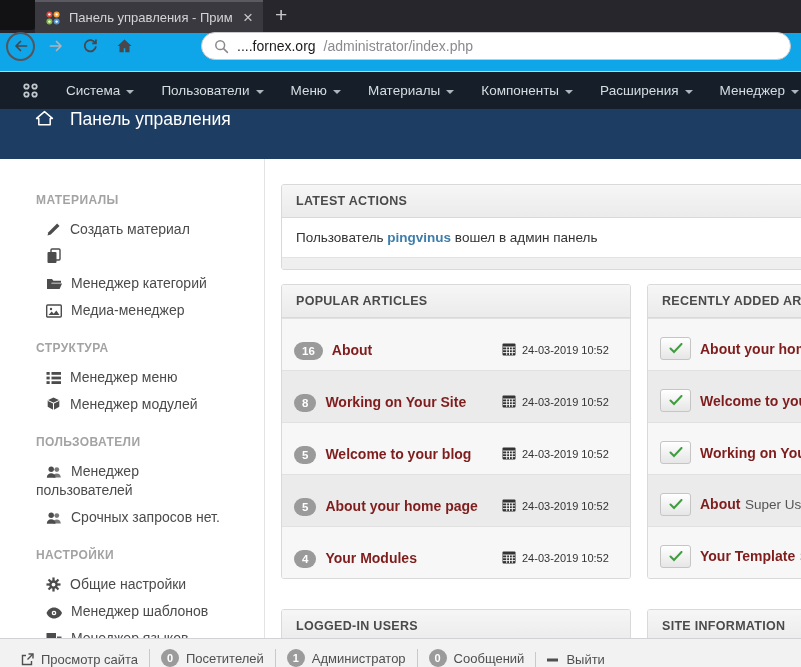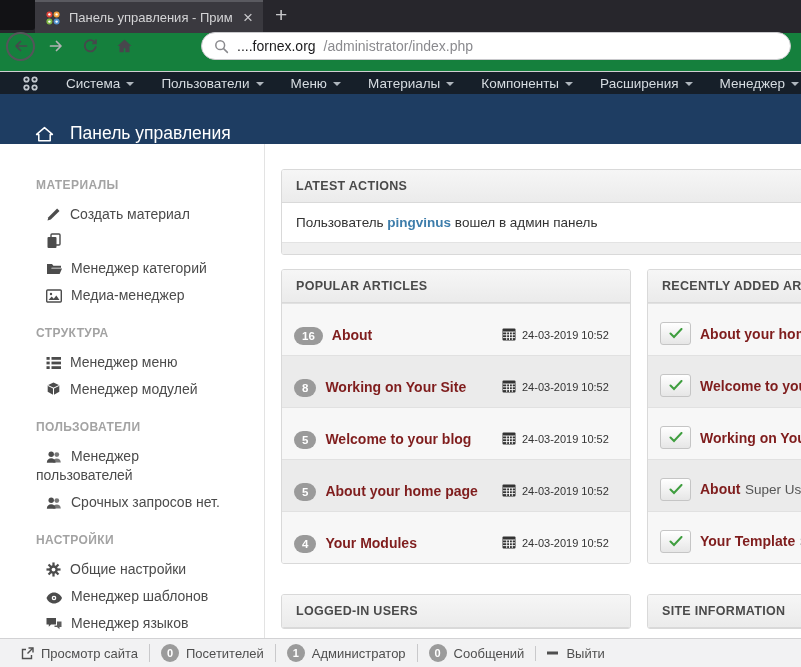--- a/index.html
+++ b/index.html
@@ -9,36 +9,36 @@
 
   
   .tabbar { height:33px; background:#27262c; display:flex; align-items:stretch; flex:none; }
   .corner-box { width:35px; height:30px; background:#121215; border-radius:0 0 3px 0; }
   .tab { width:228px; background:#3a393f; display:flex; align-items:center; gap:8px; padding:0 8px 0 10px; border-top:2px solid #5a5a60; }
   .tab-title { color:#d4d4d6; font-size:13px; white-space:nowrap; overflow:hidden; flex:1; }
   .tab-close { color:#c7c7ca; font-size:17px; line-height:1; cursor:default; padding:0 2px; }
   .newtab { color:#c7c7ca; font-size:21px; line-height:30px; padding:0 12px; }
 
   
-  .toolbar { height:39px; background:#15803d; border-bottom:1px solid #cfcfd1; display:flex; align-items:center; padding:0 10px 12px 6px; gap:4px; flex:none; }
+  .toolbar { height:39px; background:#0ea5e9; border-bottom:1px solid #cfcfd1; display:flex; align-items:center; padding:0 10px 12px 6px; gap:4px; flex:none; }
   .nav-btn { width:30px; height:30px; display:flex; align-items:center; justify-content:center; color:#47474c; }
   .nav-btn.circle { border:2px solid #55555a; border-radius:50%; width:29px; height:29px; margin-right:2px; }
   .nav-btn.disabled { color:#b3b3b5; }
   .urlbar { margin-left:58px; flex:1; height:28px; background:#fff; border:1px solid #c9c9cc; border-radius:15px; display:flex; align-items:center; padding:0 12px; gap:8px; }
   .url-host { font-size:14px; color:#1a1a1c; }
   .url-path { font-size:14px; color:#8a8a8e; }
 
   
-  .menubar { height:22px; background:#161f29; display:flex; align-items:center; padding:0 10px 0 22px; gap:27px; flex:none; }
+  .menubar { height:37px; background:#161f29; display:flex; align-items:center; padding:0 10px 0 22px; gap:27px; flex:none; }
   .menubar .logo { color:#c2c8ce; }
   .menu-item { display:flex; align-items:center; gap:6px; color:#d6dce1; font-size:13.5px; cursor:default; }
   .caret { width:0; height:0; border-left:4px solid transparent; border-right:4px solid transparent; border-top:4px solid #aeb6bd; margin-top:2px; }
 
   
-  .pageheader { height:50px; background:#1e3d62; display:flex; align-items:flex-end; padding:0 16px 0 34px; gap:15px; flex:none; }
+  .pageheader { height:50px; background:#1e3d62; display:flex; align-items:flex-start; padding:0 16px 0 34px; gap:15px; flex:none; }
   .pageheader .title { color:#fff; font-size:17.5px; }
 
   
   .content { flex:1; display:flex; overflow:hidden; background:#fff; }
   .sidebar { width:265px; flex:none; border-right:1px solid #e3e3e3; padding:34px 0 0 36px; }
   .side-heading { color:#a3a3a3; font-size:12px; font-weight:bold; letter-spacing:.4px; margin-bottom:13px; }
   .side-section { margin-bottom:21px; }
   .side-item { width:188px; color:#4b4b4b; font-size:14px; line-height:19px; margin-bottom:8px; cursor:pointer; }
   .side-item .ico { display:inline-block; vertical-align:-3px; margin:0 9px 0 10px; color:#4c4c4c; }
 
@@ -58,21 +58,21 @@
   .art-row.even { background:#ebebeb; }
   .hits-badge { flex:none; background:#9a9a9a; color:#fff; font-size:11.5px; font-weight:bold; border-radius:10px; padding:3px 8px; min-width:13px; text-align:center; }
   a.art-link { color:#7f1d1d; font-weight:bold; font-size:14px; text-decoration:none; line-height:20px; }
   .date-cell { margin-left:auto; width:116px; flex:none; font-size:11px; color:#333; line-height:19px; }
   .date-cell .cal { display:inline-block; vertical-align:-2px; margin-right:6px; color:#333; }
   .check-btn { flex:none; width:31px; height:23px; border:1px solid #c5c5c5; border-radius:3px; background:linear-gradient(#fff,#e6e6e6); display:flex; align-items:center; justify-content:center; }
   .author { color:#555; font-size:13.5px; font-weight:normal; }
   .recent-title-wrap { line-height:23px; white-space:nowrap; }
 
   
-  .statusbar { position:absolute; left:0; right:0; bottom:0; height:29px; background:#f2f2f3; border-top:1px solid #d2d2d4; display:flex; align-items:center; padding:0 10px; font-size:13px; color:#4f4f4f; }
+  .statusbar { position:absolute; left:0; right:0; bottom:0; height:29px; background:#f2f2f3; border-top:1px solid #d2d2d4; display:flex; align-items:flex-end; padding:0 10px; font-size:13px; color:#4f4f4f; }
   .sb-item { display:flex; align-items:center; gap:7px; padding:0 11px; cursor:pointer; }
   .sb-item + .sb-item { border-left:1px solid #c9c9cb; }
   .sb-badge { width:18px; height:18px; border-radius:50%; background:#9b9b9b; color:#fff; font-size:11px; font-weight:bold; display:flex; align-items:center; justify-content:center; }
 </style>
 </head>
 <body>
 
 <div class="screen">
 
   <div class="tabbar">

